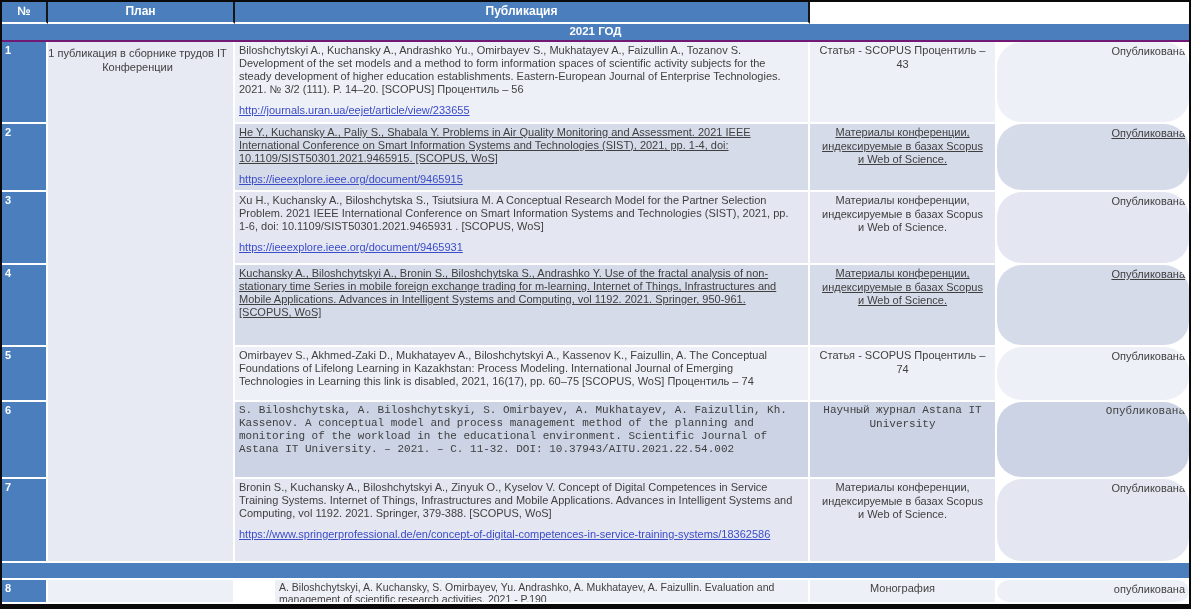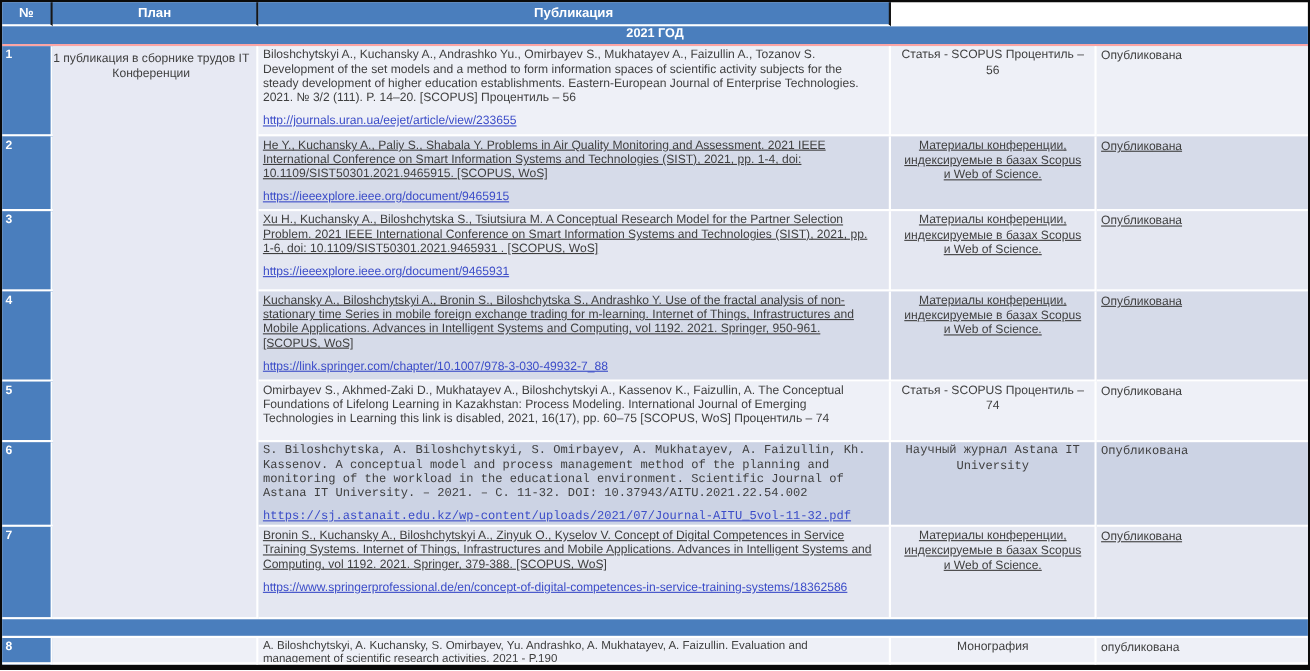--- a/index.html
+++ b/index.html
@@ -18,64 +18,64 @@
   .lastcol{border-right:none;}
   .hdr{
     background:var(--header-blue,#4a7ebd);
     color:#ffffff;font-weight:bold;font-size:12px;line-height:18px;
     text-align:center;border-right:2px solid #161616;border-bottom:2px solid #ffffff;
   }
   .hdr.lastcol{border-right:none;}
   .yearband{
     grid-column:1 / -1;background:var(--header-blue,#4a7ebd);color:#ffffff;
     font-weight:bold;font-size:11.5px;line-height:15px;text-align:center;
-    box-sizing:border-box;border-bottom:2px solid #fca5a5;overflow:hidden;
+    box-sizing:border-box;border-bottom:2px solid #701a75;overflow:hidden;
   }
   .numcell{
     background:var(--header-blue,#4a7ebd);color:#ffffff;font-weight:bold;
     font-size:11px;line-height:12px;padding:2px 0 0 3px;text-align:left;
   }
   .plancell{
     background:var(--plan-bg,#e7e9f3);grid-column:2;grid-row:3 / span 7;
     font-size:11px;line-height:14px;text-align:center;padding:4px 6px 0 0;
   }
   .pubcell{font-size:11px;line-height:13px;text-align:left;padding:2px 15px 0 4px;}
   .pubcell a{
     color:var(--link-color,#3b4cc8);text-decoration:underline;cursor:pointer;
     display:inline-block;margin-top:8px;word-break:break-word;
   }
   .typecell{font-size:11px;line-height:13.5px;text-align:center;padding:2px 8px 0 8px;}
-  .statuscell{font-size:11px;line-height:13px;text-align:left;padding:3px 4px 0 4px;}
+  .statuscell{font-size:11px;line-height:13px;text-align:right;padding:3px 4px 0 4px;border-radius:25px;}
   .sepband{
     grid-column:1 / -1;background:var(--header-blue,#4a7ebd);
     box-sizing:border-box;border-bottom:2px solid #ffffff;
   }
   .r-light{background:var(--band-light,#eef0f7);}
-  .r-med{background:var(--band-med,#e4e7f1);text-decoration:underline;}
+  .r-med{background:var(--band-med,#e4e7f1);}
   .r-dark{background:var(--band-dark,#d6dbe9);text-decoration:underline;}
   .r-darker{background:var(--band-darker,#ccd3e4);font-family:Liberation Mono, monospace;}
 </style>
 </head>
 <body>
 
 <div class="tbl">
 
   <div class="cell hdr">№</div>
   <div class="cell hdr">План</div>
   <div class="cell hdr">Публикация</div>
 
   <div class="yearband">2021 ГОД</div>
 
   <div class="cell numcell">1</div>
   <div class="cell plancell">1 публикация в сборнике трудов IT Конференции</div>
   <div class="cell pubcell r-light">
     <span>Biloshchytskyi A., Kuchansky A., Andrashko Yu., Omirbayev S., Mukhatayev A., Faizullin A., Tozanov S. Development of the set models and a method to form information spaces of scientific activity subjects for the steady development of higher education establishments. Eastern-European Journal of Enterprise Technologies. 2021. № 3/2 (111). P. 14–20. [SCOPUS] Процентиль – 56</span><br>
     <a>http://journals.uran.ua/eejet/article/view/233655</a>
   </div>
-  <div class="cell typecell r-light">Статья - SCOPUS Процентиль – 56</div>
+  <div class="cell typecell r-light">Статья - SCOPUS Процентиль – 43</div>
   <div class="cell statuscell r-light lastcol">Опубликована</div>
 
   <div class="cell numcell">2</div>
   <div class="cell pubcell r-dark">
     <span>He Y., Kuchansky A., Paliy S., Shabala Y. Problems in Air Quality Monitoring and Assessment. 2021 IEEE International Conference on Smart Information Systems and Technologies (SIST), 2021, pp. 1-4, doi: 10.1109/SIST50301.2021.9465915. [SCOPUS, WoS]</span><br>
     <a>https://ieeexplore.ieee.org/document/9465915</a>
   </div>
   <div class="cell typecell r-dark">Материалы конференции, индексируемые в базах Scopus и Web of Science.</div>
   <div class="cell statuscell r-dark lastcol">Опубликована</div>
 
@@ -83,52 +83,50 @@
   <div class="cell pubcell r-med">
     <span>Xu H., Kuchansky A., Biloshchytska S., Tsiutsiura M. A Conceptual Research Model for the Partner Selection Problem. 2021 IEEE International Conference on Smart Information Systems and Technologies (SIST), 2021, pp. 1-6, doi: 10.1109/SIST50301.2021.9465931 . [SCOPUS, WoS]</span><br>
     <a>https://ieeexplore.ieee.org/document/9465931</a>
   </div>
   <div class="cell typecell r-med">Материалы конференции, индексируемые в базах Scopus и Web of Science.</div>
   <div class="cell statuscell r-med lastcol">Опубликована</div>
 
   <div class="cell numcell">4</div>
   <div class="cell pubcell r-dark">
     <span>Kuchansky A., Biloshchytskyi A., Bronin S., Biloshchytska S., Andrashko Y. Use of the fractal analysis of non-stationary time Series in mobile foreign exchange trading for m-learning. Internet of Things, Infrastructures and Mobile Applications. Advances in Intelligent Systems and Computing, vol 1192. 2021. Springer, 950-961. [SCOPUS, WoS]</span><br>
-    <a>https://link.springer.com/chapter/10.1007/978-3-030-49932-7_88</a>
   </div>
   <div class="cell typecell r-dark">Материалы конференции, индексируемые в базах Scopus и Web of Science.</div>
   <div class="cell statuscell r-dark lastcol">Опубликована</div>
 
   <div class="cell numcell">5</div>
   <div class="cell pubcell r-light">
     <span>Omirbayev S., Akhmed-Zaki D., Mukhatayev A., Biloshchytskyi A., Kassenov K., Faizullin, A. The Conceptual Foundations of Lifelong Learning in Kazakhstan: Process Modeling. International Journal of Emerging Technologies in Learning this link is disabled, 2021, 16(17), pp. 60–75 [SCOPUS, WoS] Процентиль – 74</span><br>
     
   </div>
   <div class="cell typecell r-light">Статья - SCOPUS Процентиль – 74</div>
   <div class="cell statuscell r-light lastcol">Опубликована</div>
 
   <div class="cell numcell">6</div>
   <div class="cell pubcell r-darker">
     <span>S. Biloshchytska, A. Biloshchytskyi, S. Omirbayev, A. Mukhatayev, A. Faizullin, Kh. Kassenov. A conceptual model and process management method of the planning and monitoring of the workload in the educational environment. Scientific Journal of Astana IT University. – 2021. – С. 11-32. DOI: 10.37943/AITU.2021.22.54.002</span><br>
-    <a>https://sj.astanait.edu.kz/wp-content/uploads/2021/07/Journal-AITU_5vol-11-32.pdf</a>
   </div>
   <div class="cell typecell r-darker">Научный журнал Astana IT University</div>
   <div class="cell statuscell r-darker lastcol">Опубликована</div>
 
   <div class="cell numcell">7</div>
   <div class="cell pubcell r-med">
     <span>Bronin S., Kuchansky A., Biloshchytskyi A., Zinyuk O., Kyselov V. Concept of Digital Competences in Service Training Systems. Internet of Things, Infrastructures and Mobile Applications. Advances in Intelligent Systems and Computing, vol 1192. 2021. Springer, 379-388. [SCOPUS, WoS]</span><br>
     <a>https://www.springerprofessional.de/en/concept-of-digital-competences-in-service-training-systems/18362586</a>
   </div>
   <div class="cell typecell r-med">Материалы конференции, индексируемые в базах Scopus и Web of Science.</div>
   <div class="cell statuscell r-med lastcol">Опубликована</div>
 
   <div class="sepband"></div>
 
   <div class="cell numcell">8</div>
   <div class="cell plancell" style="grid-row:auto;grid-column:auto;background:var(--band-light,#eef0f7);"></div>
-  <div class="cell pubcell r-light" style="line-height:11.5px;font-size:10.5px;">
+  <div class="cell pubcell r-light" style="line-height:11.5px;font-size:10.5px;margin-left:40px;">
     <span>A. Biloshchytskyi, A. Kuchansky, S. Omirbayev, Yu. Andrashko, A. Mukhatayev, A. Faizullin. Evaluation and management of scientific research activities. 2021 - P.190</span><br>
     
   </div>
   <div class="cell typecell r-light">Монография</div>
   <div class="cell statuscell r-light lastcol">опубликована</div>
 </div>
 
 </body></html>

